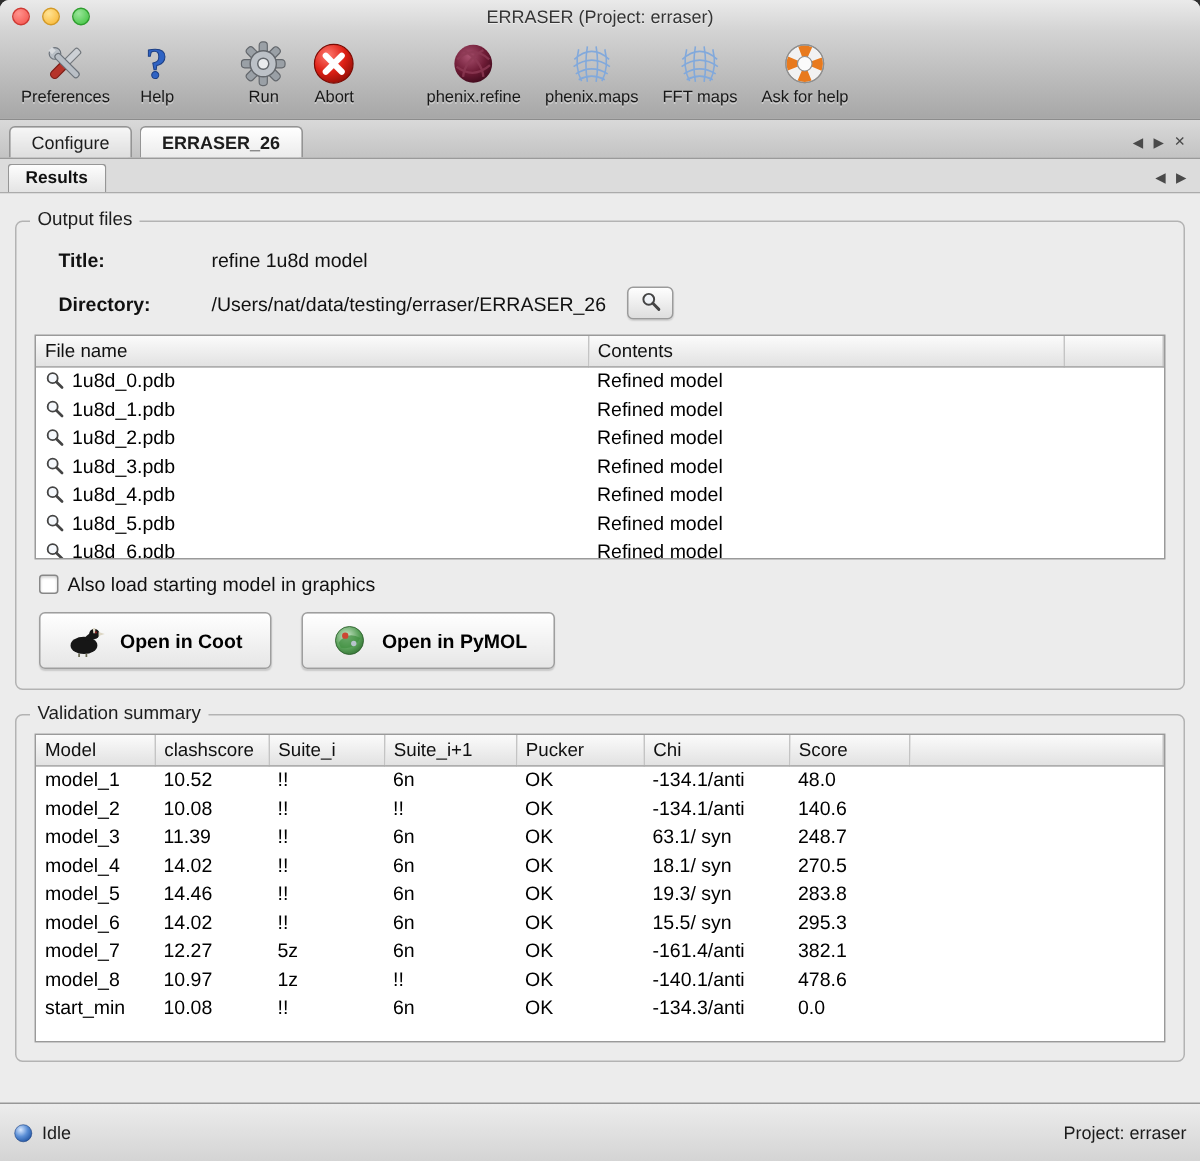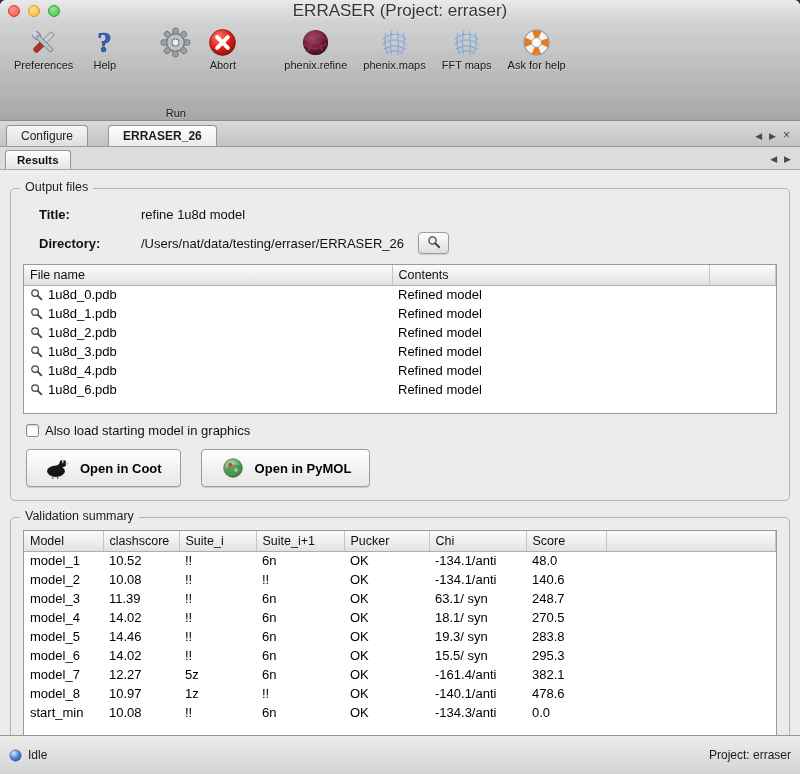--- a/index.html
+++ b/index.html
@@ -20,48 +20,48 @@
   .titlebar {
     flex:0 0 22px; position:relative;
     background:linear-gradient(#eaeaea,#d2d2d2);
     display:flex; align-items:center; justify-content:center;
   }
   .traffic { position:absolute; left:8px; top:5px; display:flex; gap:8px; }
   .tl { width:12px; height:12px; border-radius:50%; }
   .tl.red    { background:radial-gradient(circle at 35% 30%, #ff938d, #f4504a); border:1px solid #ce3a34; }
   .tl.yellow { background:radial-gradient(circle at 35% 30%, #ffe394, #f8b42e); border:1px solid #d39a27; }
   .tl.green  { background:radial-gradient(circle at 35% 30%, #9ae59a, #3bc23b); border:1px solid #2f9e2f; }
-  .title { font-size:17px; color:#353535; text-shadow:0 1px 0 rgba(255,255,255,.55);text-align:center; }
+  .title { font-size:12px; color:#353535; text-shadow:0 1px 0 rgba(255,255,255,.55);text-align:center; }
   
   .toolbar {
     flex:0 0 58px;
     background:linear-gradient(#d2d2d2,#a7a7a7);
     border-bottom:1px solid #8c8c8c;
     display:flex; align-items:flex-start;
     padding:4px 6px 0;
   }
   .tbtn { display:flex; flex-direction:column; align-items:center; padding:1px 8px; cursor:default; }
-  .tbtn:nth-child(3) { margin-left:24px;gap:48px; }
+  .tbtn:nth-child(3) { margin-left:24px; }
   .tbtn:nth-child(5) { margin-left:30px; }
   .tbtn:nth-child(9) { margin-left:38px;gap:33px; }
   .ticon, .ticon svg { width:31px; height:31px; display:block; }
   .tlabel { font-size:11px; color:#181818; margin-top:1px; white-space:nowrap; text-shadow:0 1px 0 rgba(255,255,255,.35); }
   
   .tabbar {
     flex:0 0 26px;
     background:linear-gradient(#d9d9d9,#c3c3c3);
     border-bottom:1px solid #9a9a9a;
     display:flex; align-items:flex-end; padding:0 6px;
   }
   .tab {
     height:21px; line-height:20px; padding:0 14px;
     font-size:12px; color:#1c1c1c;
     background:linear-gradient(#f6f6f6,#dedede);
     border:1px solid #949494; border-bottom:none;
-    border-radius:4px 4px 0 0; margin-right:20px;
+    border-radius:4px 4px 0 0; margin-right:5px;
   }
   .tab.active { font-weight:bold; background:linear-gradient(#ffffff,#ebebeb); }
   .tab-controls { margin-left:auto; display:flex; gap:7px; align-items:center; padding:0 4px 5px 0; color:#4a4a4a; font-size:9px; }
   .tab-controls .tctl { cursor:default; line-height:1; }
   .tab-controls .tctl.x { font-size:12px; margin-top:-2px; }
   .subtabbar {
     flex:0 0 23px;
     background:#dcdcdc;
     border-bottom:1px solid #ababab;
     display:flex; align-items:flex-end; padding:0 5px;
@@ -363,20 +363,28 @@
                       <line x1="9.4" y1="9.4" x2="14" y2="14" stroke="#444" stroke-width="2.2" stroke-linecap="round"></line>
                     </svg></span><span>1u8d_3.pdb</span></td>
                 <td>Refined model</td>
                 <td></td>
               </tr>
               <tr>
                 <td><span class="rowmag"><svg viewBox="0 0 16 16">
                       <circle cx="6.3" cy="6.3" r="4.1" fill="#eef4fa" fill-opacity="0.6" stroke="#444" stroke-width="1.5"></circle>
                       <line x1="9.4" y1="9.4" x2="14" y2="14" stroke="#444" stroke-width="2.2" stroke-linecap="round"></line>
                     </svg></span><span>1u8d_4.pdb</span></td>
+                <td>Refined model</td>
+                <td></td>
+              </tr>
+              <tr>
+                <td><span class="rowmag"><svg viewBox="0 0 16 16">
+                      <circle cx="6.3" cy="6.3" r="4.1" fill="#eef4fa" fill-opacity="0.6" stroke="#444" stroke-width="1.5"></circle>
+                      <line x1="9.4" y1="9.4" x2="14" y2="14" stroke="#444" stroke-width="2.2" stroke-linecap="round"></line>
+                    </svg></span><span>1u8d_5.pdb</span></td>
                 <td>Refined model</td>
                 <td></td>
               </tr>
               <tr>
                 <td><span class="rowmag"><svg viewBox="0 0 16 16">
                       <circle cx="6.3" cy="6.3" r="4.1" fill="#eef4fa" fill-opacity="0.6" stroke="#444" stroke-width="1.5"></circle>
                       <line x1="9.4" y1="9.4" x2="14" y2="14" stroke="#444" stroke-width="2.2" stroke-linecap="round"></line>
                     </svg></span><span>1u8d_6.pdb</span></td>
                 <td>Refined model</td>
                 <td></td>

